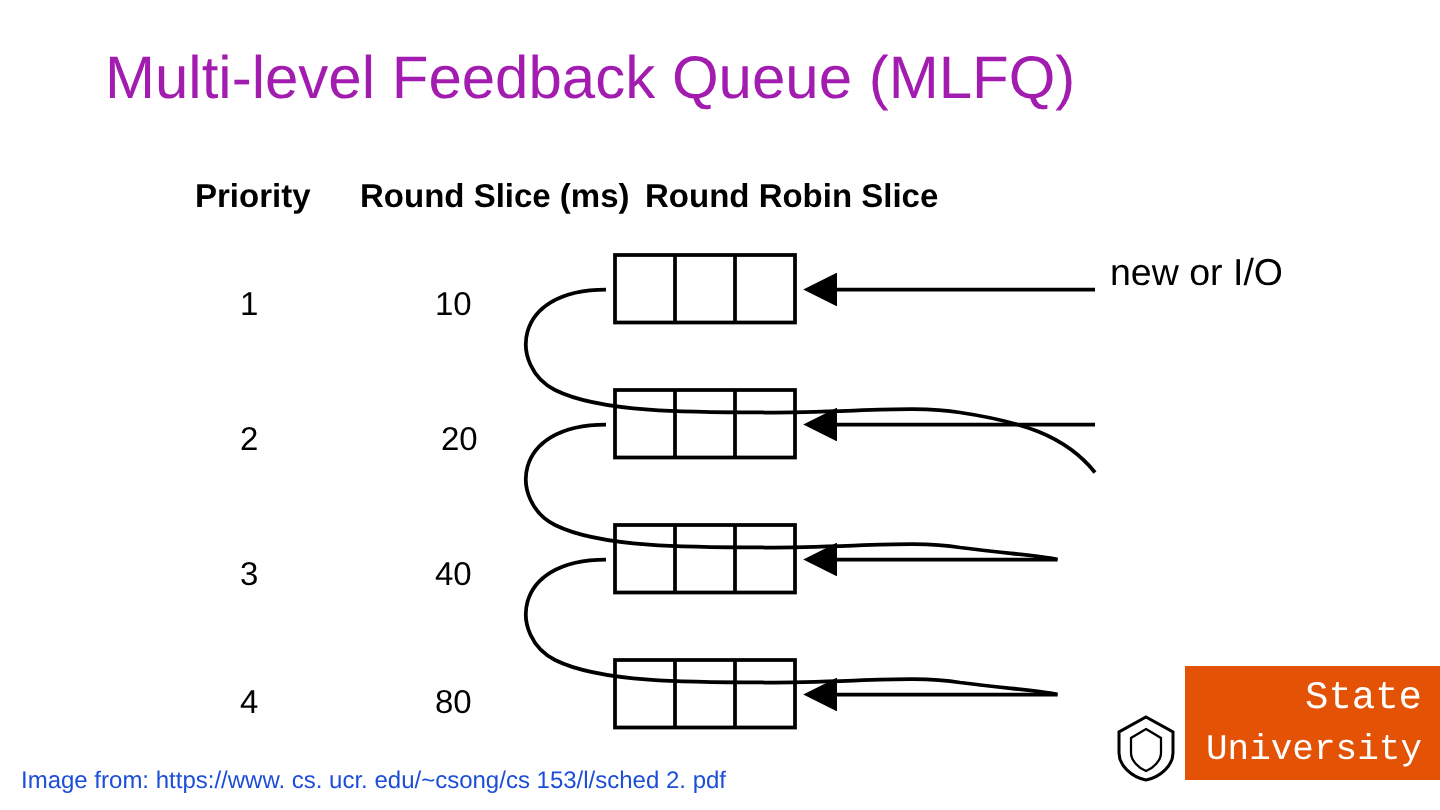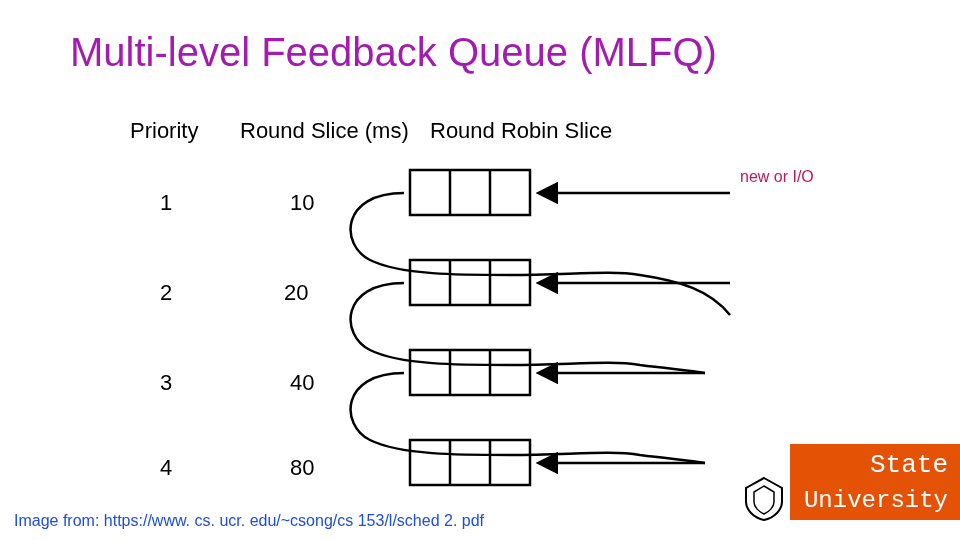--- a/index.html
+++ b/index.html
@@ -1,20 +1,20 @@
 <!DOCTYPE html>
 <html><head>
 <meta charset="utf-8">
 <style>
   html,body{margin:0;padding:0;width:960px;height:540px;background:#fff;font-family:Arial,Helvetica,sans-serif;color:#000;overflow:hidden}
   .slide{position:relative;width:960px;height:540px}
   .title{position:absolute;left:70px;top:30px;font-size:40px;color:#a21caf}
-  .col-head{position:absolute;font-weight:400;font-size:22px;color:#000}
+  .col-head{position:absolute;font-weight:700;font-size:22px;color:#000}
   .row-val{position:absolute;font-size:22px;color:#000}
-  .ann{position:absolute;font-size:16px;color:#be185d;line-height:1.15}
+  .ann{position:absolute;font-size:25px;color:#000000;line-height:1.15}
   .attr{position:absolute;left:14px;bottom:10px;font-size:16px;color:#1d4ed8}
   .logo-box{position:absolute;right:0;bottom:20px;width:170px;height:76px;background:#e35205;color:#fff;font-family:Liberation Mono, monospace}
   .logo-state{position:absolute;right:12px;top:6px;font-size:26px}
   .logo-univ{position:absolute;right:12px;bottom:6px;font-size:24px}
   .osu-seal{position:absolute;right:172px;bottom:18px;width:48px;height:48px}
   svg.diagram{position:absolute;left:310px;top:115px}
 </style>
 </head>
 <body>
 
@@ -25,21 +25,21 @@
   <div class="col-head" style="left:130px;top:118px">Priority</div>
   <div class="col-head" style="left:240px;top:118px">Round Slice (ms)</div>
   <div class="col-head" style="left:430px;top:118px">Round Robin Slice</div>
 
   <div class="row-val" style="left:160px;top:190px">1</div>
   <div class="row-val" style="left:160px;top:280px">2</div>
   <div class="row-val" style="left:160px;top:370px">3</div>
   <div class="row-val" style="left:160px;top:455px">4</div>
 
   <div class="row-val" style="left:290px;top:190px">10</div>
-  <div class="row-val" style="left:284px;top:280px">20</div>
+  <div class="row-val" style="left:294px;top:280px">20</div>
   <div class="row-val" style="left:290px;top:370px">40</div>
   <div class="row-val" style="left:290px;top:455px">80</div>
 
   <div class="ann" style="left:740px;top:168px">
     <span>new or I/O</span><br>
   </div>
 
   <svg class="diagram" width="440" height="400" viewBox="0 0 440 400">
     <defs>
       <marker id="ah" viewBox="0 0 10 10" refX="8" refY="5" markerWidth="9" markerHeight="9" orient="auto-start-reverse">

